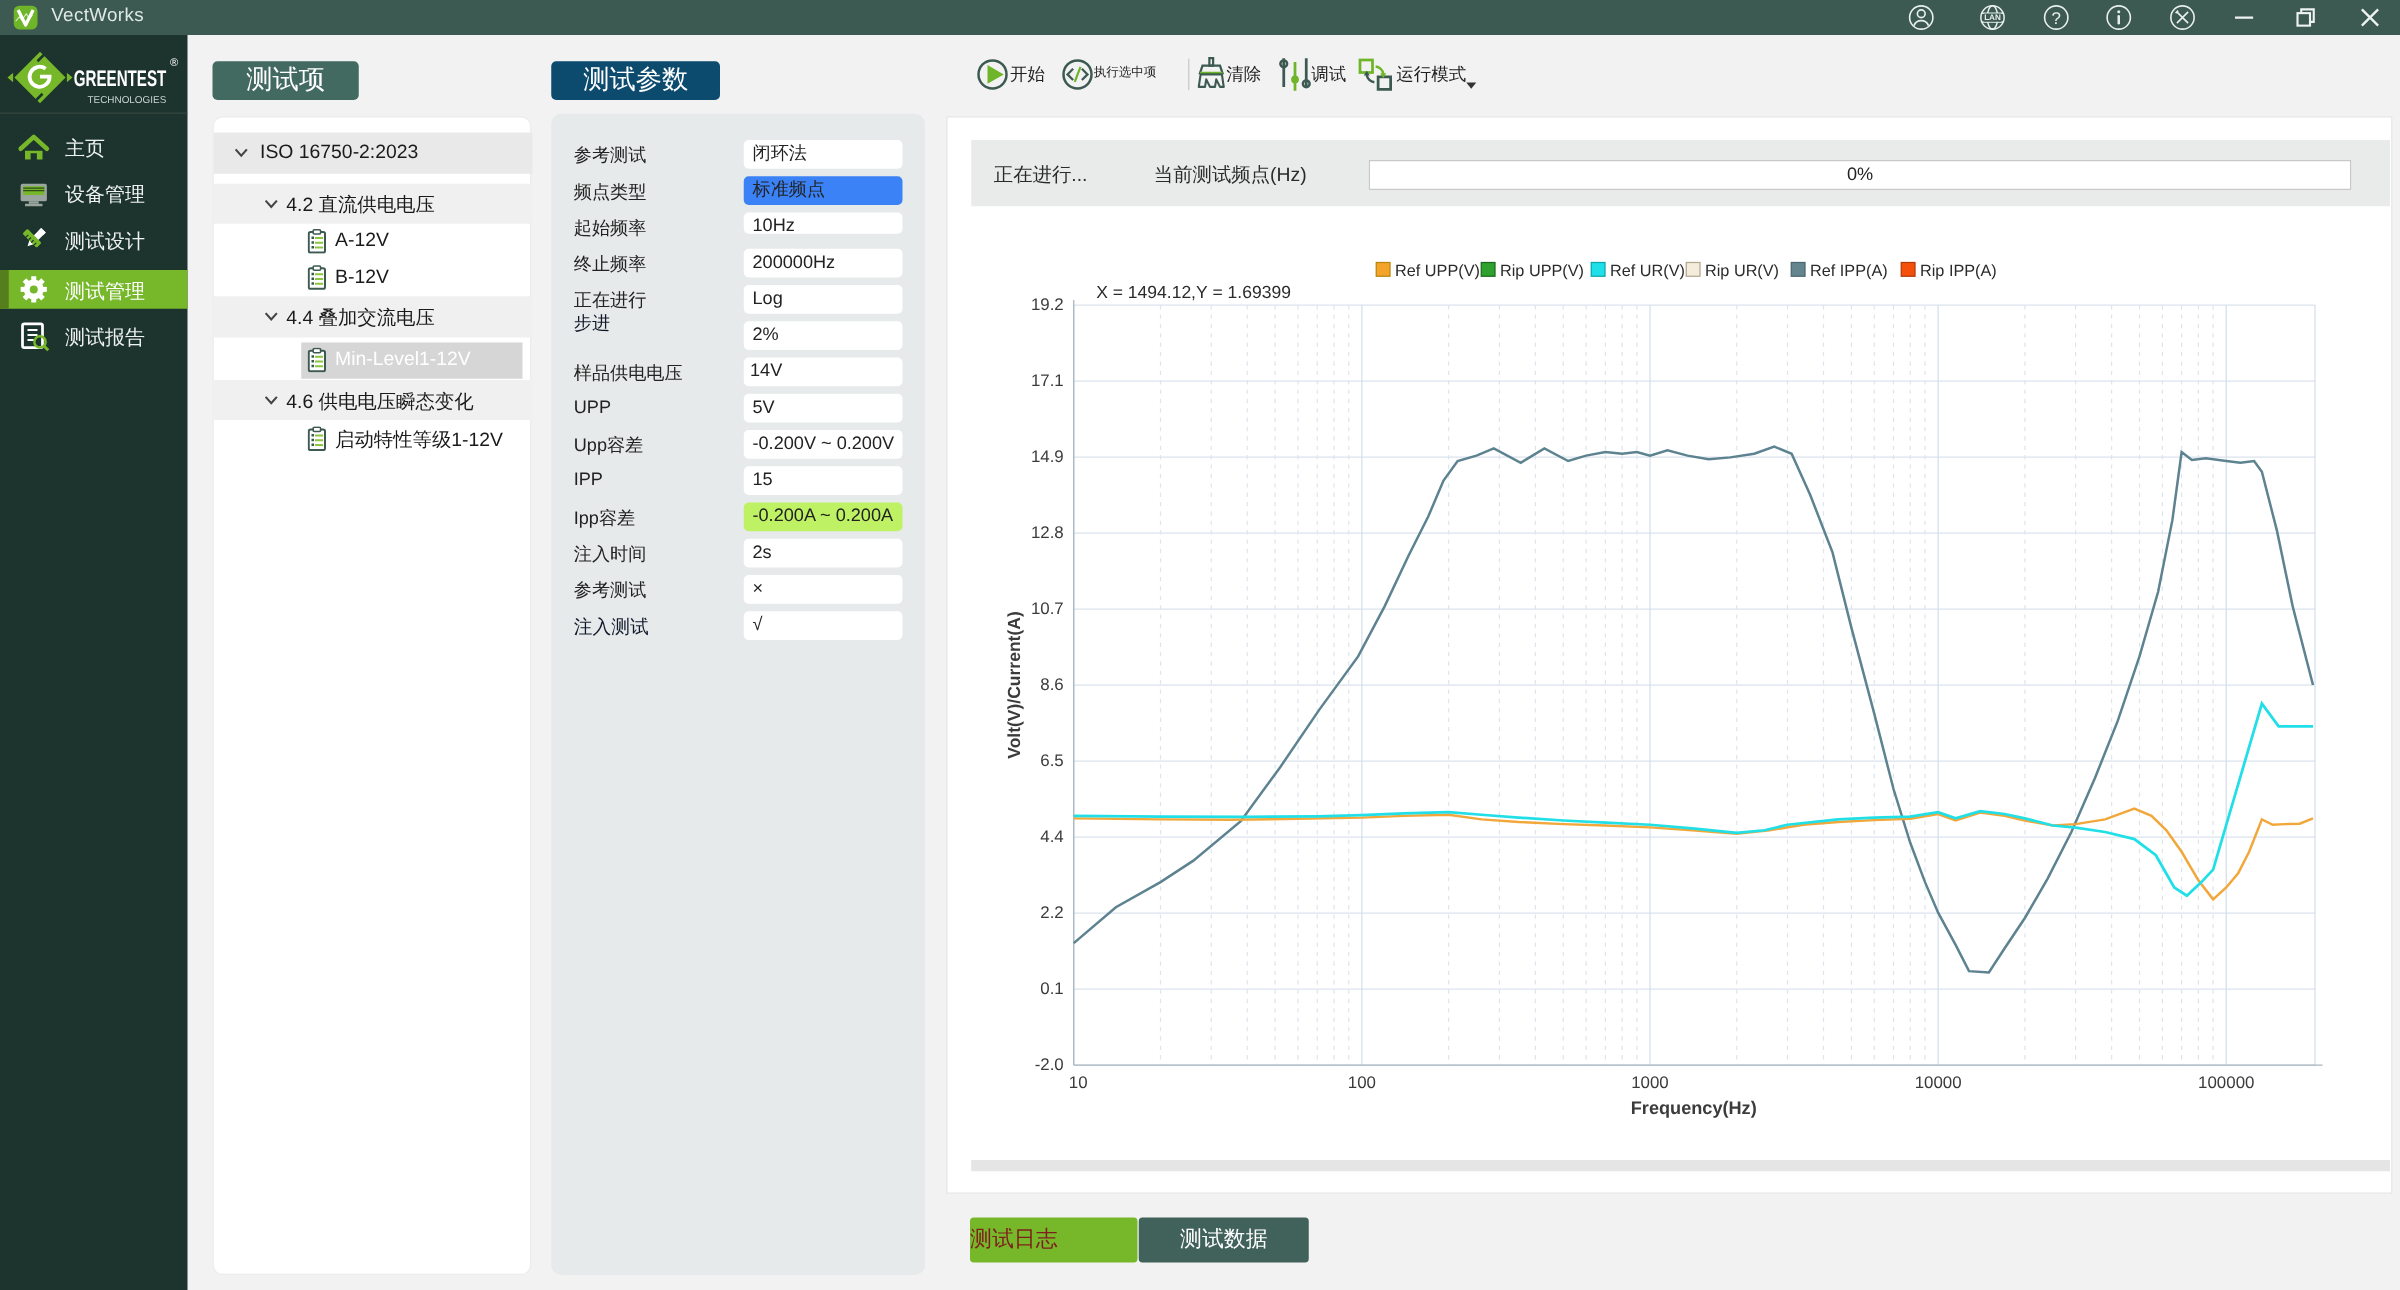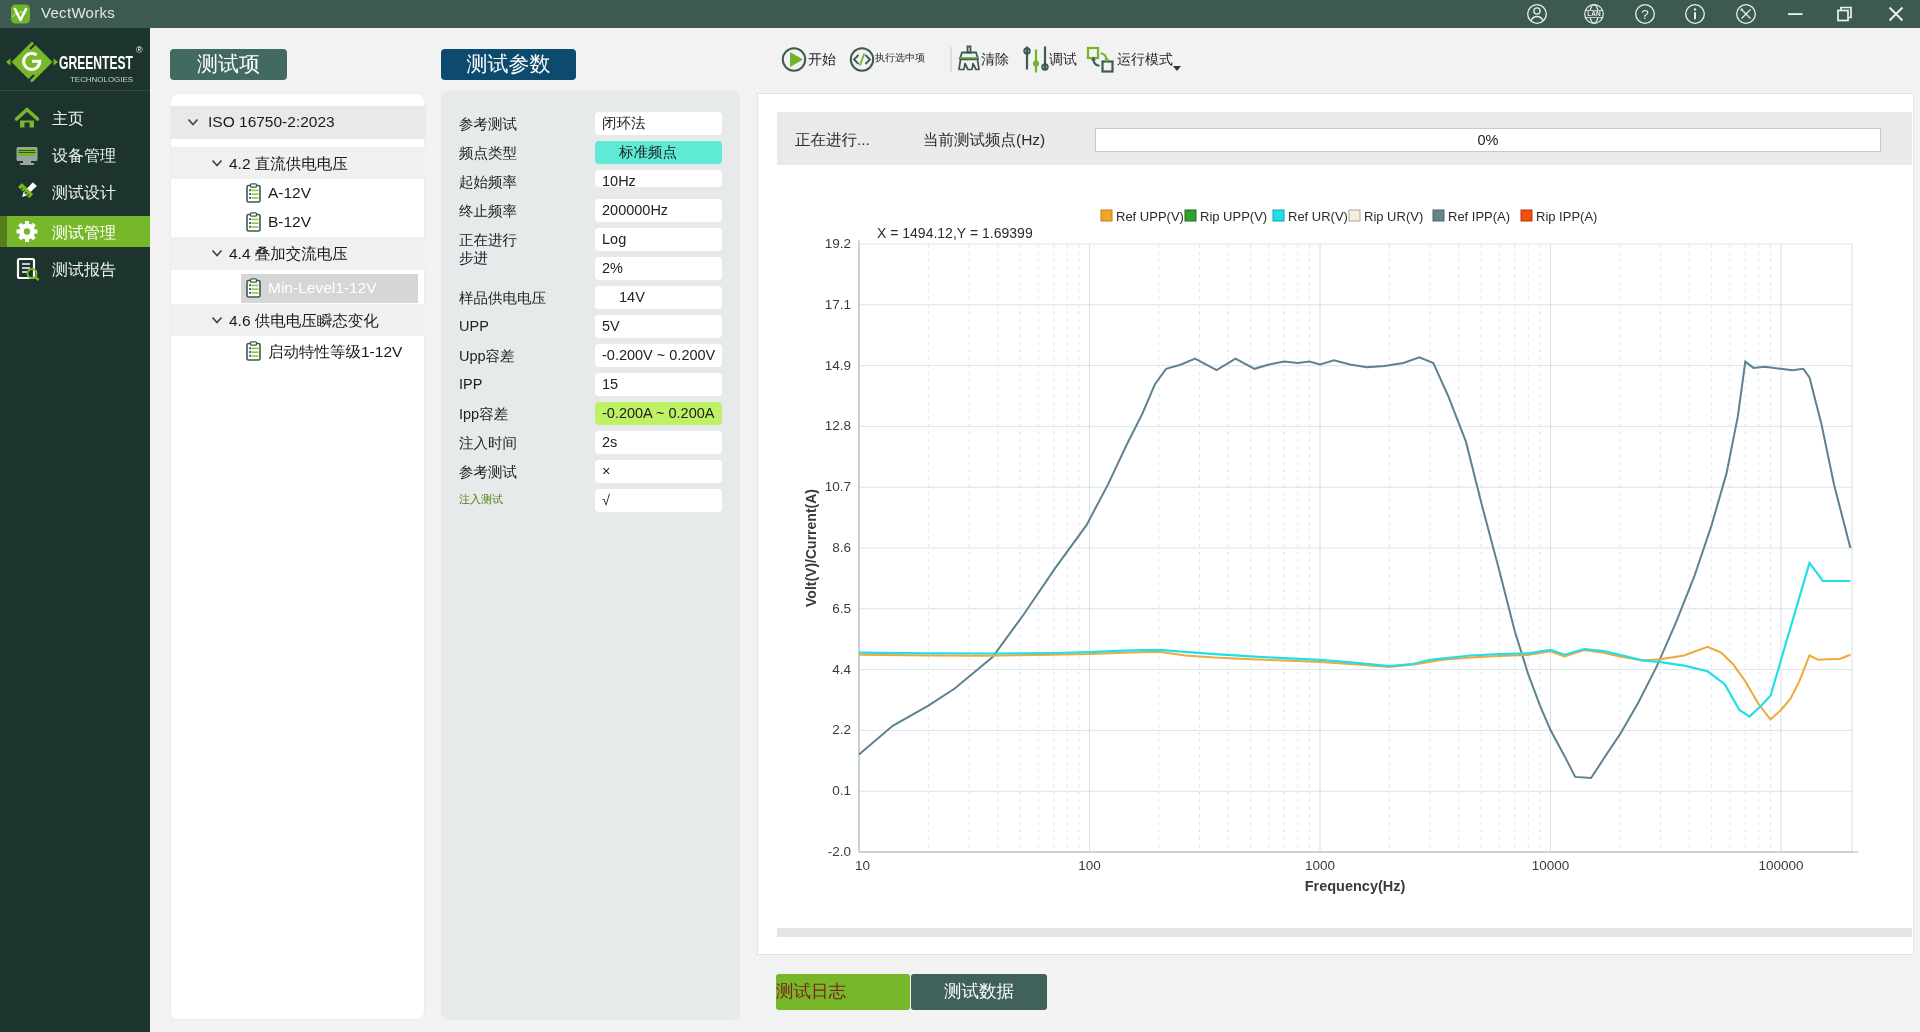--- a/index.html
+++ b/index.html
@@ -228,44 +228,44 @@
 <rect x="6" y="10.4" width="6.5" height="1.6" fill="#8cc63f"></rect>
 <rect x="3.2" y="13.8" width="2" height="2" fill="#3d5a52"></rect>
 <rect x="6" y="14.2" width="6.5" height="1.6" fill="#8cc63f"></rect>
 </svg>
 <div class="abs" style="left:97px;top:248px;font-size:15.5px;color:#1a1a1a">启动特性等级1-12V</div>
 </div>
 <div class="abs" style="left:441px;top:91px;width:299px;height:929px;background:#e7eaea;border-radius:8px">
 <div class="abs" style="left:18px;top:23.6px;font-size:14.5px;color:#222">参考测试</div>
 <div class="abs" style="left:154px;top:20.6px;width:127px;height:23px;background:#fff;border-radius:4px;font-size:14.5px;color:#222;line-height:23px;padding-left:7px">闭环法</div>
 <div class="abs" style="left:18px;top:52.6px;font-size:14.5px;color:#222">频点类型</div>
-<div class="abs" style="left:154px;top:49.6px;width:127px;height:23px;background:#5eead4;border-radius:4px;font-size:14.5px;color:#222;line-height:23px;padding-left:24px">标准频点</div>
+<div class="abs" style="left:154px;top:49.6px;width:127px;height:23px;background:#3b82f6;border-radius:4px;font-size:14.5px;color:#222;line-height:23px;padding-left:7px">标准频点</div>
 <div class="abs" style="left:18px;top:81.6px;font-size:14.5px;color:#222">起始频率</div>
 <div class="abs" style="left:154px;top:78.6px;width:127px;height:17px;background:#fff;border-radius:4px;font-size:14.5px;color:#222;line-height:23px;padding-left:7px">10Hz</div>
 <div class="abs" style="left:18px;top:110.6px;font-size:14.5px;color:#222">终止频率</div>
 <div class="abs" style="left:154px;top:107.6px;width:127px;height:23px;background:#fff;border-radius:4px;font-size:14.5px;color:#222;line-height:23px;padding-left:7px">200000Hz</div>
 <div class="abs" style="left:18px;top:139.6px;font-size:14.5px;color:#222">正在进行</div>
 <div class="abs" style="left:154px;top:136.6px;width:127px;height:23px;background:#fff;border-radius:4px;font-size:14.5px;color:#222;line-height:23px;padding-left:7px">Log</div>
 <div class="abs" style="left:18px;top:158px;font-size:14.5px;color:#0f172a">步进</div>
 <div class="abs" style="left:154px;top:165.6px;width:127px;height:23px;background:#fff;border-radius:4px;font-size:14.5px;color:#222;line-height:23px;padding-left:7px">2%</div>
 <div class="abs" style="left:18px;top:197.6px;font-size:14.5px;color:#222">样品供电电压</div>
-<div class="abs" style="left:154px;top:194.6px;width:127px;height:23px;background:#fff;border-radius:4px;font-size:14.5px;color:#222;line-height:23px;padding-left:24px">14V</div>
+<div class="abs" style="left:154px;top:194.6px;width:127px;height:23px;background:#fff;border-radius:4px;font-size:14.5px;color:#222;line-height:23px;padding-left:5px">14V</div>
 <div class="abs" style="left:18px;top:226.6px;font-size:14.5px;color:#222">UPP</div>
 <div class="abs" style="left:154px;top:223.6px;width:127px;height:23px;background:#fff;border-radius:4px;font-size:14.5px;color:#222;line-height:23px;padding-left:7px">5V</div>
 <div class="abs" style="left:18px;top:255.6px;font-size:14.5px;color:#222">Upp容差</div>
 <div class="abs" style="left:154px;top:252.6px;width:127px;height:23px;background:#fff;border-radius:4px;font-size:14.5px;color:#222;line-height:23px;padding-left:7px">-0.200V ~ 0.200V</div>
 <div class="abs" style="left:18px;top:284.6px;font-size:14.5px;color:#222">IPP</div>
 <div class="abs" style="left:154px;top:281.6px;width:127px;height:23px;background:#fff;border-radius:4px;font-size:14.5px;color:#222;line-height:23px;padding-left:7px">15</div>
 <div class="abs" style="left:18px;top:313.6px;font-size:14.5px;color:#222">Ipp容差</div>
 <div class="abs" style="left:154px;top:310.6px;width:127px;height:23px;background:#bef264;border-radius:4px;font-size:14.5px;color:#222;line-height:23px;padding-left:7px">-0.200A ~ 0.200A</div>
 <div class="abs" style="left:18px;top:342.6px;font-size:14.5px;color:#222">注入时间</div>
 <div class="abs" style="left:154px;top:339.6px;width:127px;height:23px;background:#fff;border-radius:4px;font-size:14.5px;color:#222;line-height:23px;padding-left:7px">2s</div>
 <div class="abs" style="left:18px;top:371.6px;font-size:14.5px;color:#222">参考测试</div>
 <div class="abs" style="left:154px;top:368.6px;width:127px;height:23px;background:#fff;border-radius:4px;font-size:14.5px;color:#222;line-height:23px;padding-left:7px">×</div>
-<div class="abs" style="left:18px;top:400.6px;font-size:11px;color:#4d7c0f">注入测试</div>
+<div class="abs" style="left:18px;top:400.6px;font-size:15px;color:#0f172a">注入测试</div>
 <div class="abs" style="left:154px;top:397.6px;width:127px;height:23px;background:#fff;border-radius:4px;font-size:14.5px;color:#222;line-height:23px;padding-left:7px">√</div>
 </div>
 <div class="abs" style="left:757px;top:93px;width:1157px;height:862px;background:#fff;border:1px solid #e4e4e4">
 <div class="abs" style="left:19px;top:18px;width:1135px;height:53px;background:#e9ebeb"></div>
 <div class="abs" style="left:37px;top:36px;font-size:15.5px;color:#2b2b2b">正在进行...</div>
 <div class="abs" style="left:165px;top:36px;font-size:15.5px;color:#2b2b2b">当前测试频点(Hz)</div>
 <div class="abs" style="left:337px;top:33.5px;width:786px;height:24px;background:#fff;border:1px solid #c9c9c9;font-size:14.5px;color:#222;text-align:center;line-height:23px">0%</div>
 <div class="abs" style="left:19px;top:834px;width:1135px;height:9px;background:#e5e5e5"></div>
 <svg width="1157" height="862" style="position:absolute;left:0;top:0">
 <line x1="101" y1="758.0" x2="1094" y2="758.0" stroke="#dbe3ec" stroke-width="1"></line>

